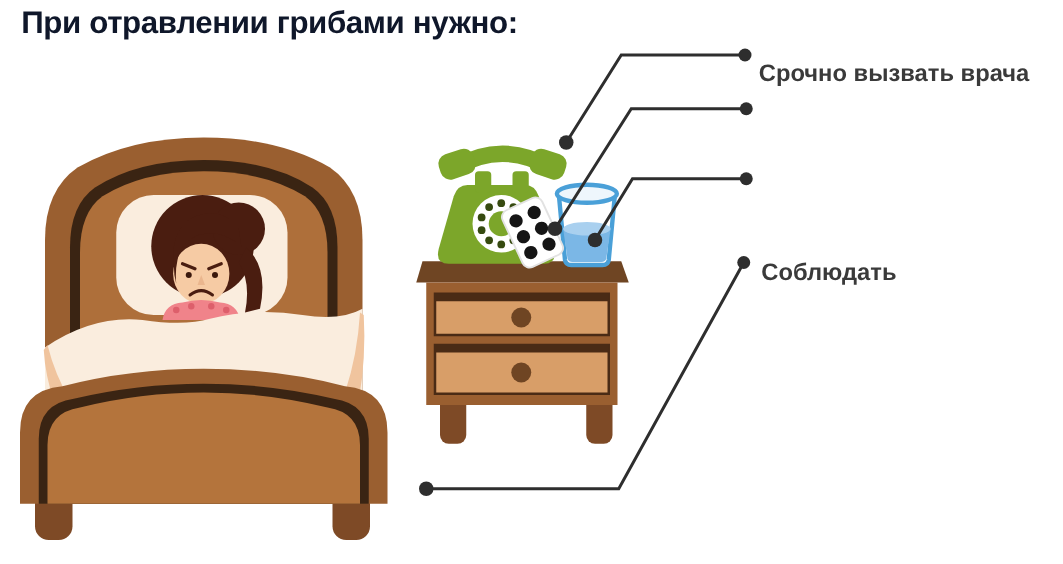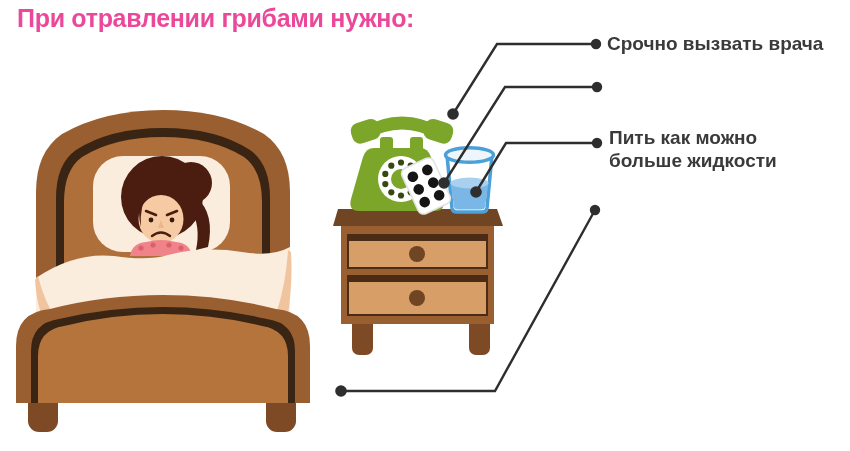--- a/index.html
+++ b/index.html
@@ -2,29 +2,29 @@
 <html><head>
 <meta charset="utf-8">
 <style>
   html,body{margin:0;padding:0;background:#ffffff;}
   .stage{
     position:relative;width:850px;height:451px;background:#ffffff;
     font-family:"Liberation Sans","DejaVu Sans",sans-serif;overflow:hidden;
   }
   .title{
     position:absolute;left:17px;top:4px;margin:0;
-    font-size:25px;font-weight:700;color:#ec4899;letter-spacing:-0.3px;
+    font-size:25px;font-weight:700;color:#0f172a;letter-spacing:-0.3px;
     white-space:nowrap;
   }
   .illustration{position:absolute;left:0;top:0;}
   .callout{
     position:absolute;color:#3a3a3a;font-size:19px;font-weight:600;
     line-height:22.5px;white-space:nowrap;
   }
-  .callout span{display:block;}
+  .callout span{display:block;margin-top:16px;}
   .c1{left:607px;top:33px;}
   .c2{left:609px;top:68px;}
   .c3{left:609px;top:127px;}
   .c4{left:609px;top:192px;}
 </style>
 </head>
 <body>
 
 <div class="stage">
 
@@ -160,20 +160,17 @@
         <polyline points="595,210 495,391 341,391"></polyline>
         <circle cx="595" cy="210" r="5.2" fill="#2e2e2e" stroke="none"></circle>
         <circle cx="341" cy="391" r="5.8" fill="#2e2e2e" stroke="none"></circle>
       </g>
     </g>
   </svg>
 
   <div class="callout c1">
     <span>Срочно вызвать врача</span>
   </div>
-  <div class="callout c3">
-    <span>Пить как можно</span>
-    <span>больше жидкости</span>
-  </div>
   <div class="callout c4">
+    <span>Соблюдать</span>
   </div>
 
 </div>
 
 </body></html>

